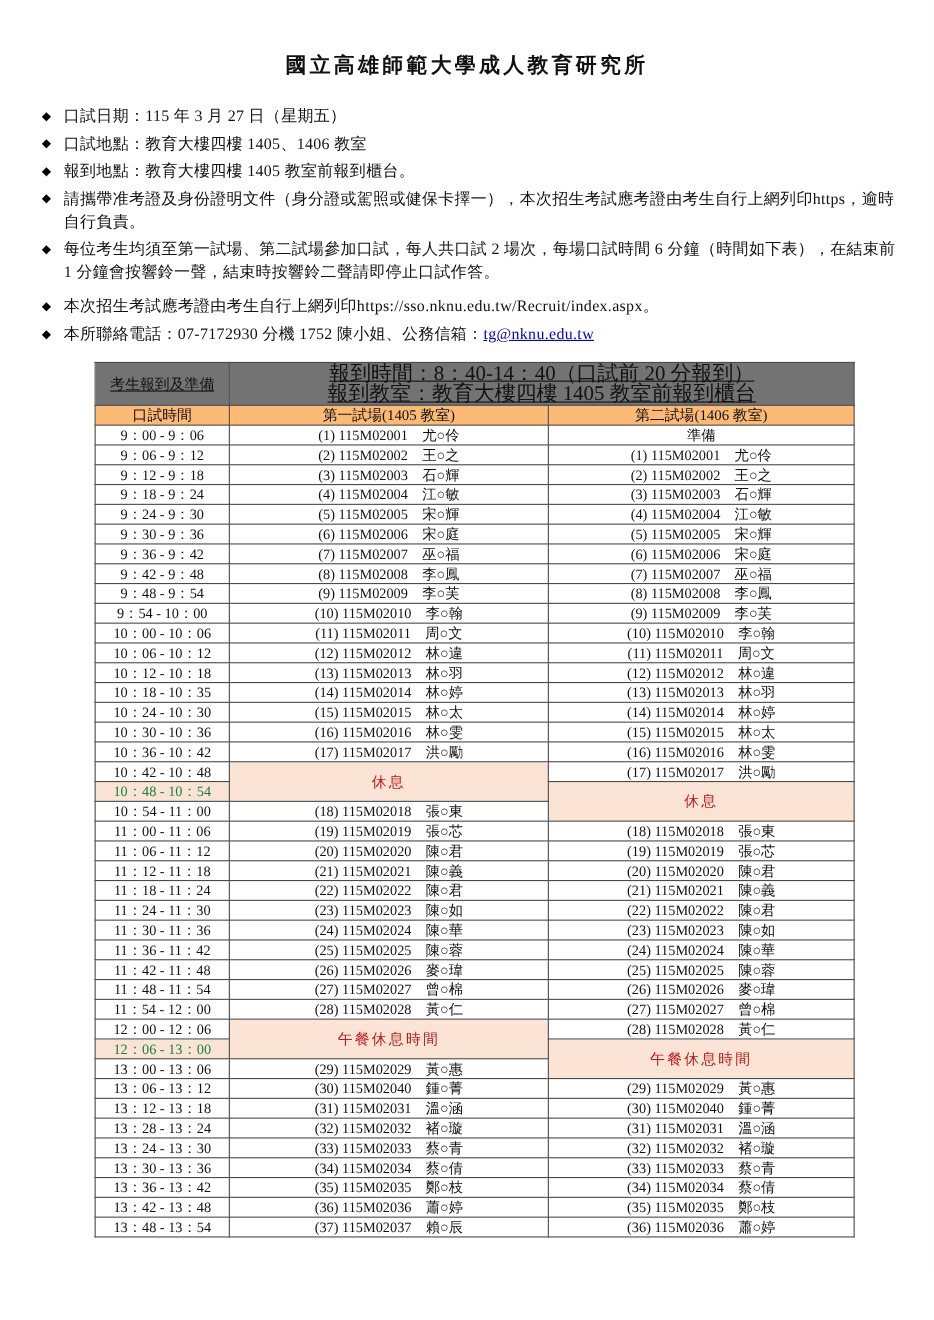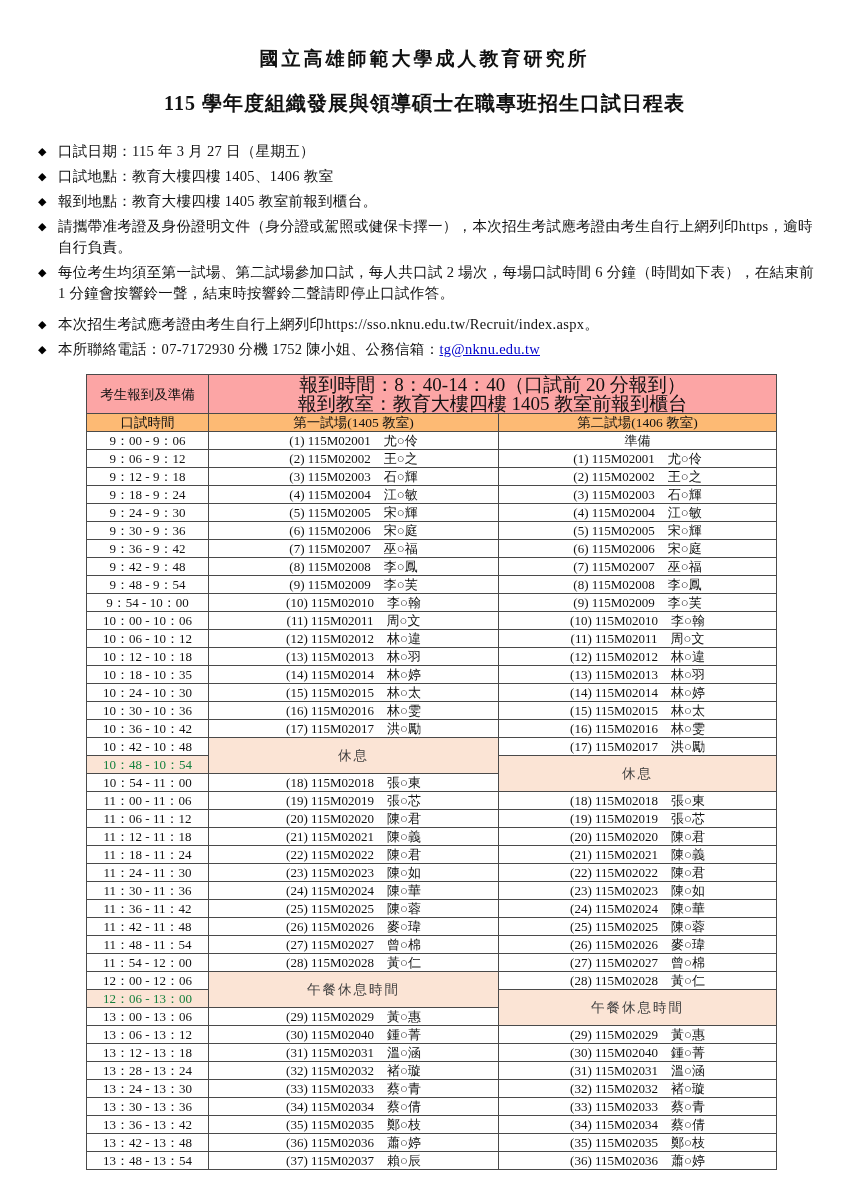--- a/index.html
+++ b/index.html
@@ -25,35 +25,34 @@
   table.sched { border-collapse:collapse; table-layout:fixed; width:690px;
                 font-size:13px; }
   table.sched th, table.sched td {
     border:1px solid #4a4a4a; text-align:center; vertical-align:middle;
     padding:0 2px; height:18px; line-height:17px; font-weight:normal;
     overflow:hidden; white-space:nowrap;
   }
   col.c-time { width:122px; }
   col.c-r1 { width:290px; }
   col.c-r2 { width:278px; }
-  .hdr-lav { background:#fca5a5; font-size:13.5px; }
+  .hdr-lav { background:#737373; font-size:13.5px;text-decoration:underline; }
   .hdr-lav td, .hdr-lav th { height:40px; }
   .reg-lines { line-height:19px; font-size:19px; }
   .hdr-org th { background:#fdba74; font-size:13.5px; height:22px; }
-  td.brk { background:#fbe4d5; color:#404040; font-size:13.5px; letter-spacing:2px; }
+  td.brk { background:#fbe4d5; color:#b91c1c; font-size:13.5px; letter-spacing:2px; }
   td.redcell { background:#fbe4d5; color:#15803d; }
 </style>
 </head>
 <body>
 
 <div class="page">
 
   <div class="doc-header">
     <div class="doc-title">國立高雄師範大學成人教育研究所</div>
-    <div class="doc-subtitle">115 學年度組織發展與領導碩士在職專班招生口試日程表</div>
   </div>
 
   <div class="bullets" id="bullets">
       <div class="bullet">
         <span class="diamond">◆</span>
         <span class="btext">口試日期：115 年 3 月 27 日（星期五）</span>
       </div>
       <div class="bullet">
         <span class="diamond">◆</span>
         <span class="btext">口試地點：教育大樓四樓 1405、1406 教室</span>

